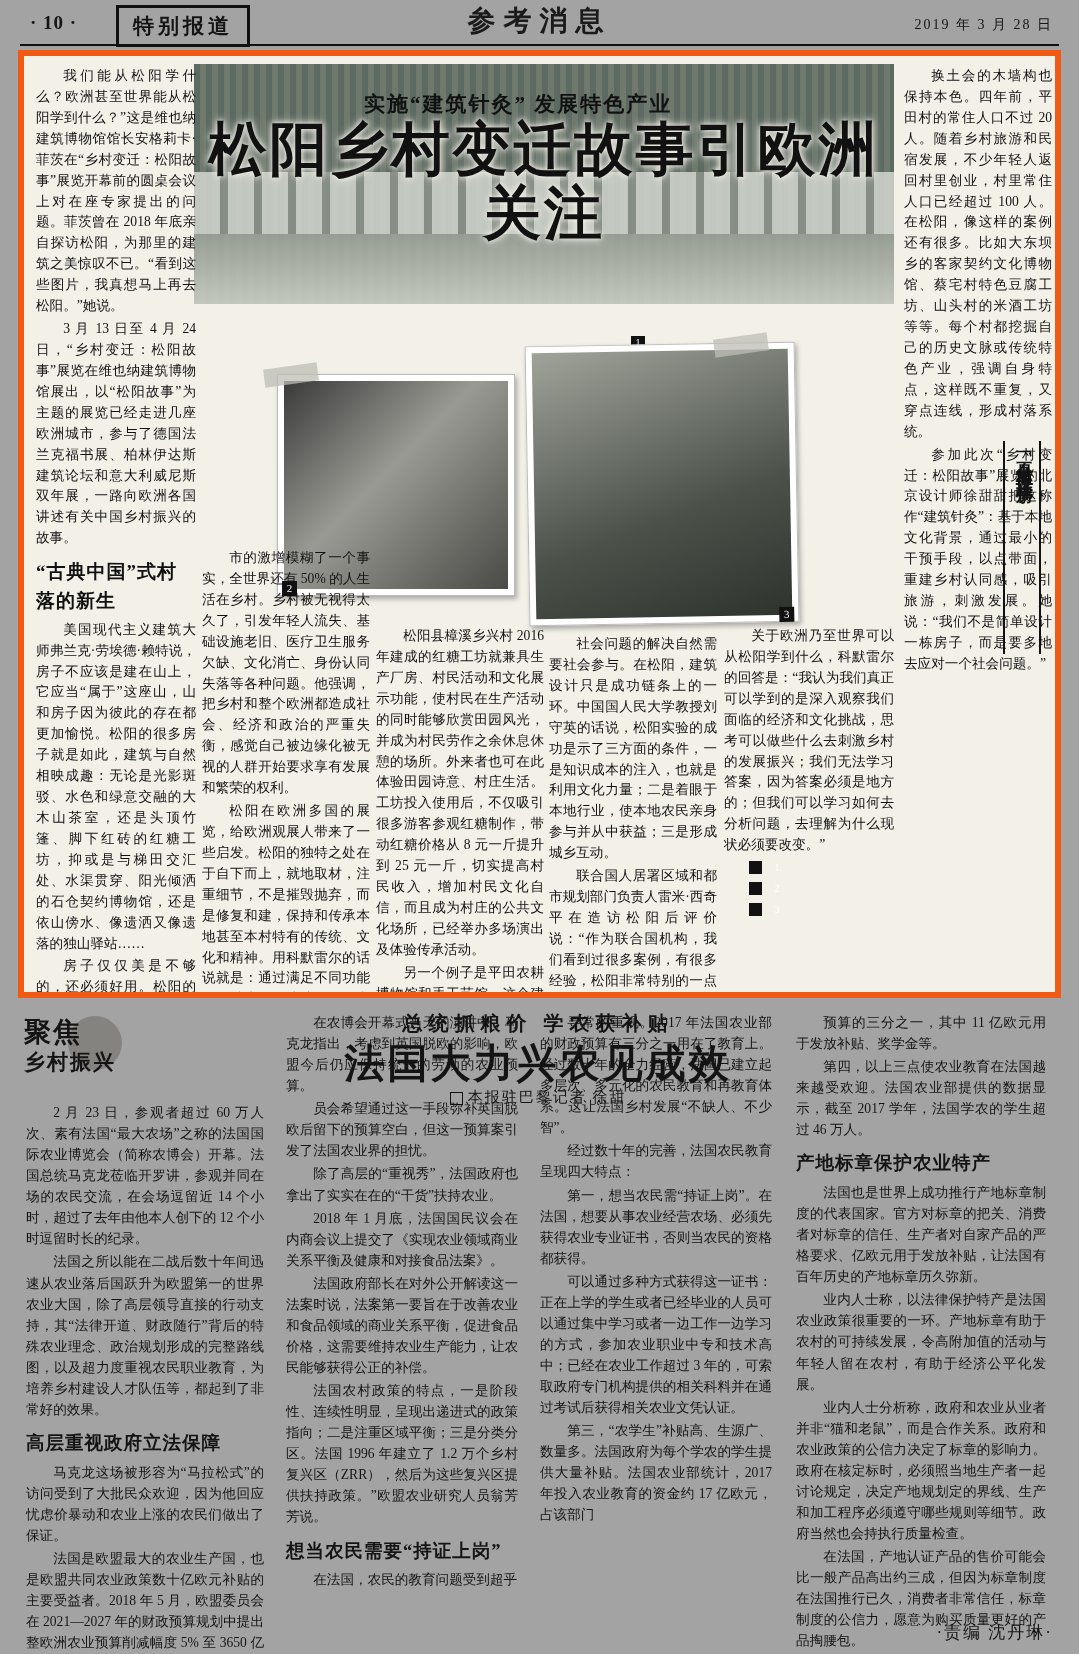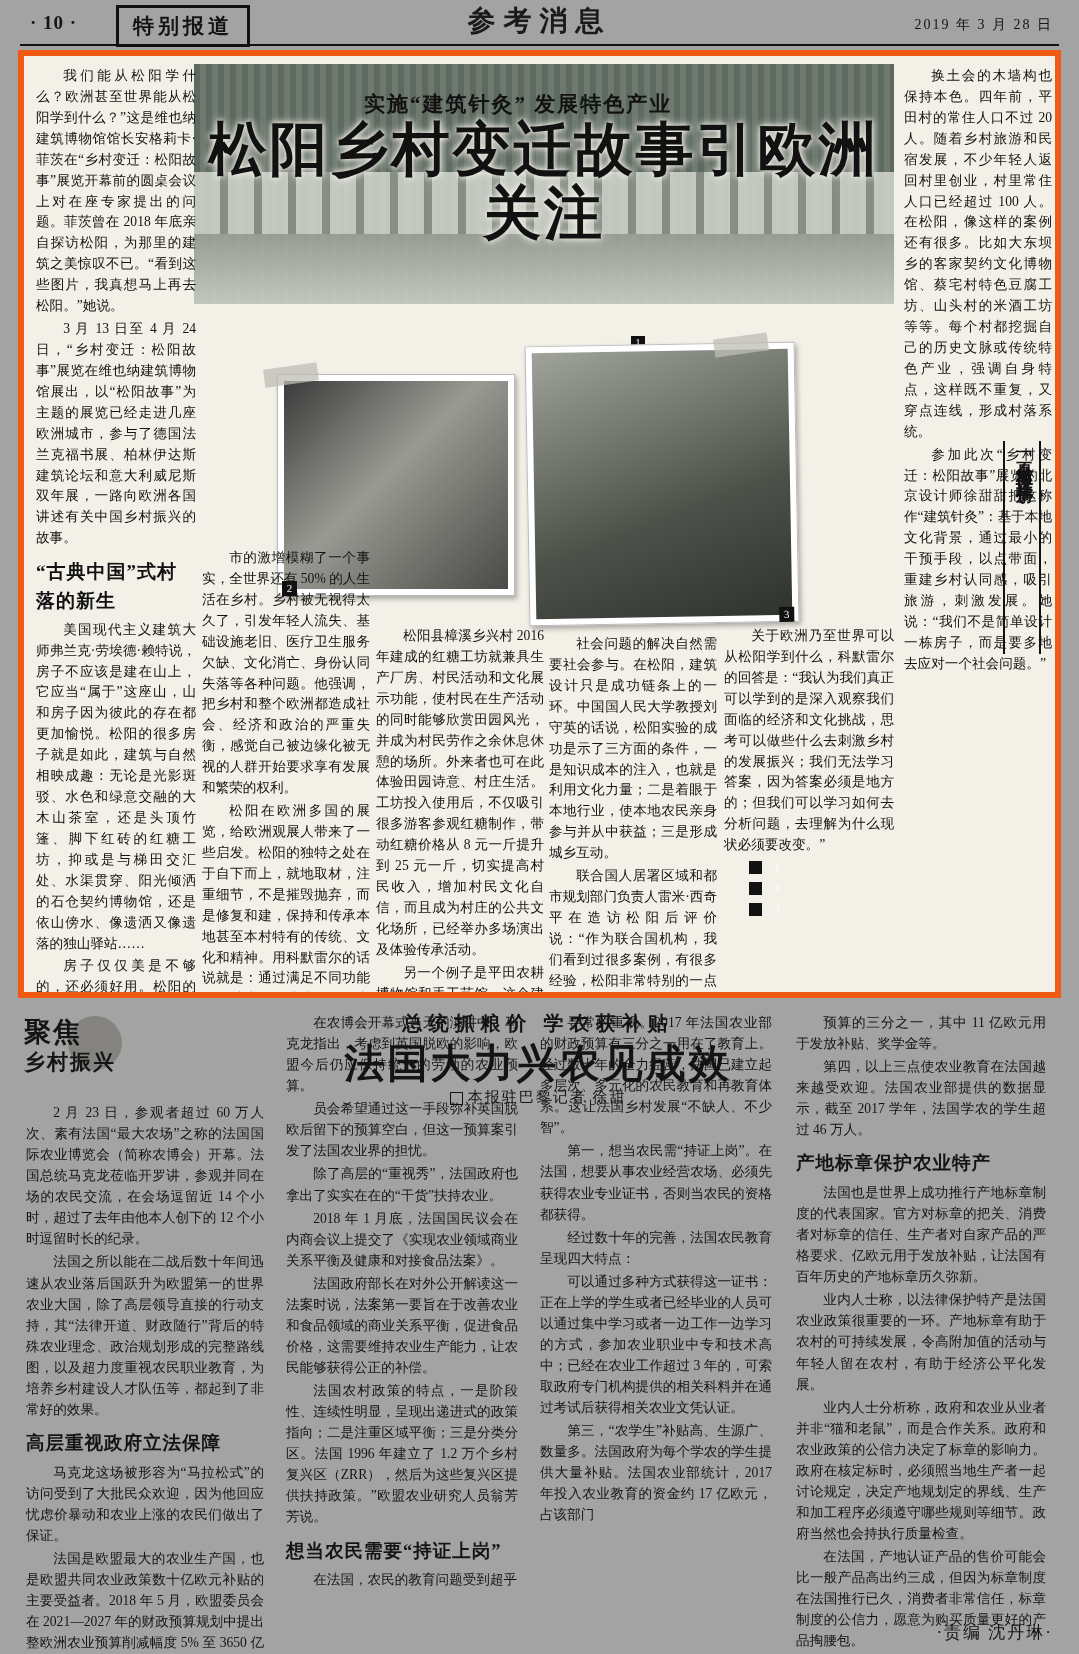--- a/index.html
+++ b/index.html
@@ -188,22 +188,22 @@
       <p>除了高层的“重视秀”，法国政府也拿出了实实在在的“干货”扶持农业。</p>
       <p>2018 年 1 月底，法国国民议会在内商会议上提交了《实现农业领域商业关系平衡及健康和对接食品法案》。</p>
       <p>法国政府部长在对外公开解读这一法案时说，法案第一要旨在于改善农业和食品领域的商业关系平衡，促进食品价格，这需要维持农业生产能力，让农民能够获得公正的补偿。</p>
       <p>法国农村政策的特点，一是阶段性、连续性明显，呈现出递进式的政策指向；二是注重区域平衡；三是分类分区。法国 1996 年建立了 1.2 万个乡村复兴区（ZRR），然后为这些复兴区提供扶持政策。”欧盟农业研究人员翁芳芳说。</p>
       <h3>想当农民需要“持证上岗”</h3>
       <p>在法国，农民的教育问题受到超乎</p>
     </div>
 
     <div class="bcol" id="bcol3">
       <p>寻常的重视。2017 年法国农业部的财政预算有三分之一用在了教育上。经过数十年的全力经营，法国已建立起多层次、多元化的农民教育和再教育体系。这让法国乡村发展“不缺人、不少智”。</p>
+      <p>经过数十年的完善，法国农民教育呈现四大特点：</p>
       <p>第一，想当农民需“持证上岗”。在法国，想要从事农业经营农场、必须先获得农业专业证书，否则当农民的资格都获得。</p>
-      <p>经过数十年的完善，法国农民教育呈现四大特点：</p>
       <p>可以通过多种方式获得这一证书：正在上学的学生或者已经毕业的人员可以通过集中学习或者一边工作一边学习的方式，参加农业职业中专和技术高中；已经在农业工作超过 3 年的，可索取政府专门机构提供的相关科料并在通过考试后获得相关农业文凭认证。</p>
       <p>第三，“农学生”补贴高、生源广、数量多。法国政府为每个学农的学生提供大量补贴。法国农业部统计，2017 年投入农业教育的资金约 17 亿欧元，占该部门</p>
     </div>
 
     <div class="bcol" id="bcol4">
       <p>预算的三分之一，其中 11 亿欧元用于发放补贴、奖学金等。</p>
       <p>第四，以上三点使农业教育在法国越来越受欢迎。法国农业部提供的数据显示，截至 2017 学年，法国学农的学生超过 46 万人。</p>
       <h3>产地标章保护农业特产</h3>
       <p>法国也是世界上成功推行产地标章制度的代表国家。官方对标章的把关、消费者对标章的信任、生产者对自家产品的严格要求、亿欧元用于发放补贴，让法国有百年历史的产地标章历久弥新。</p>
       <p>业内人士称，以法律保护特产是法国农业政策很重要的一环。产地标章有助于农村的可持续发展，令高附加值的活动与年轻人留在农村，有助于经济公平化发展。</p>

